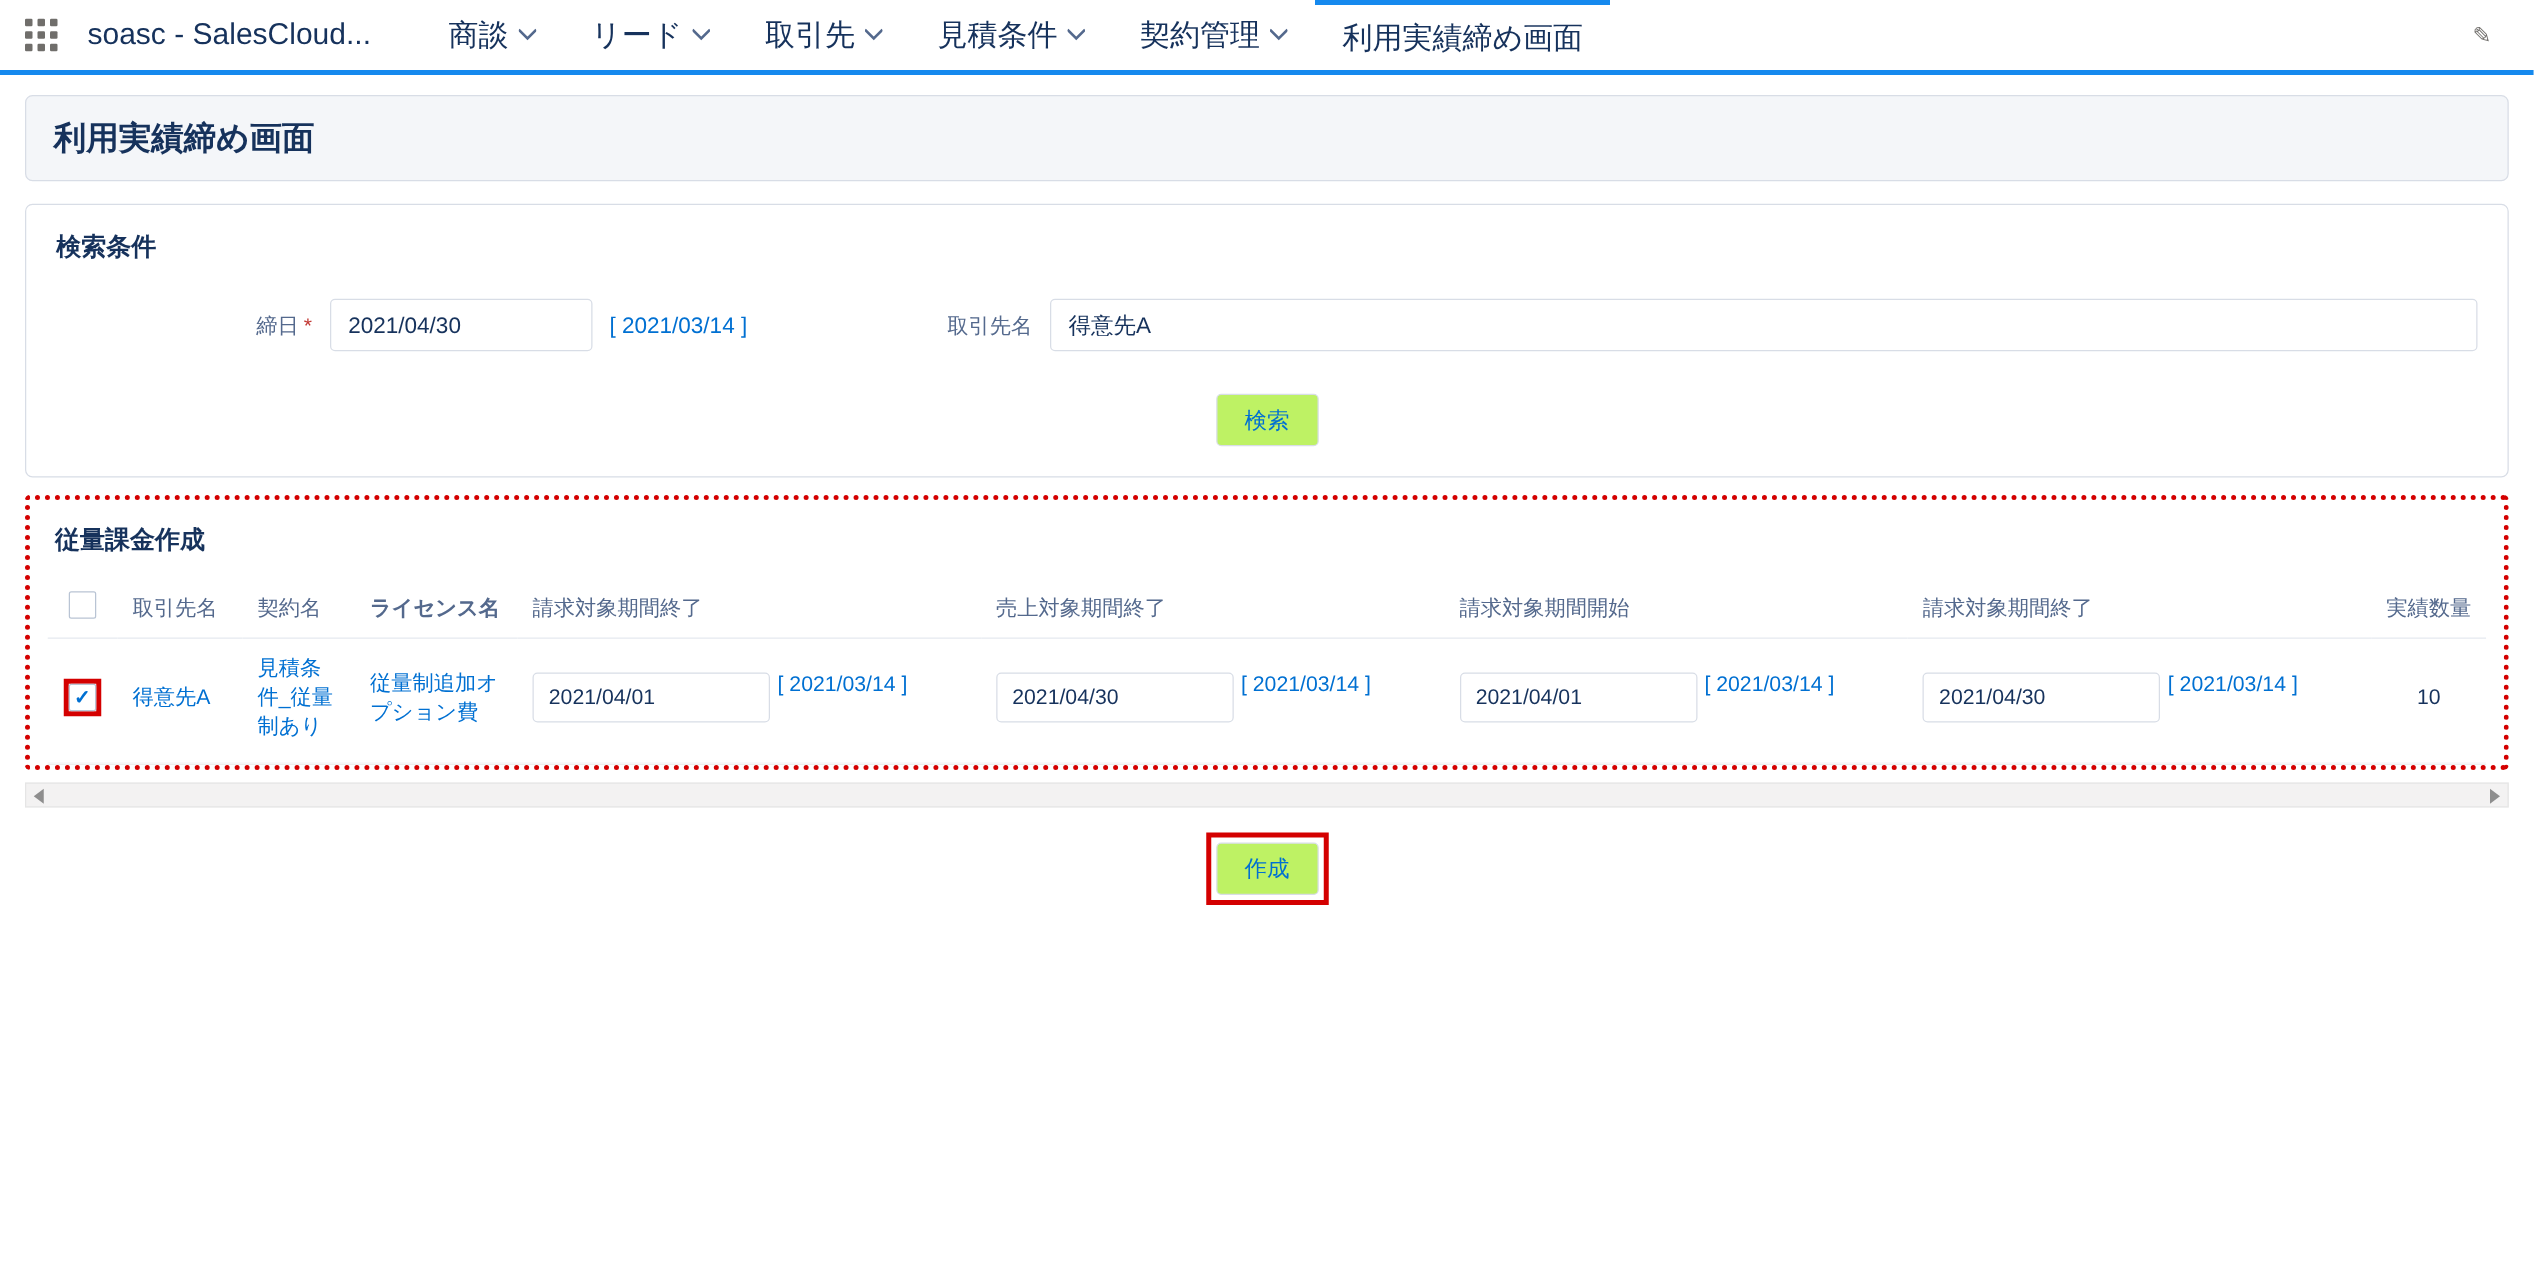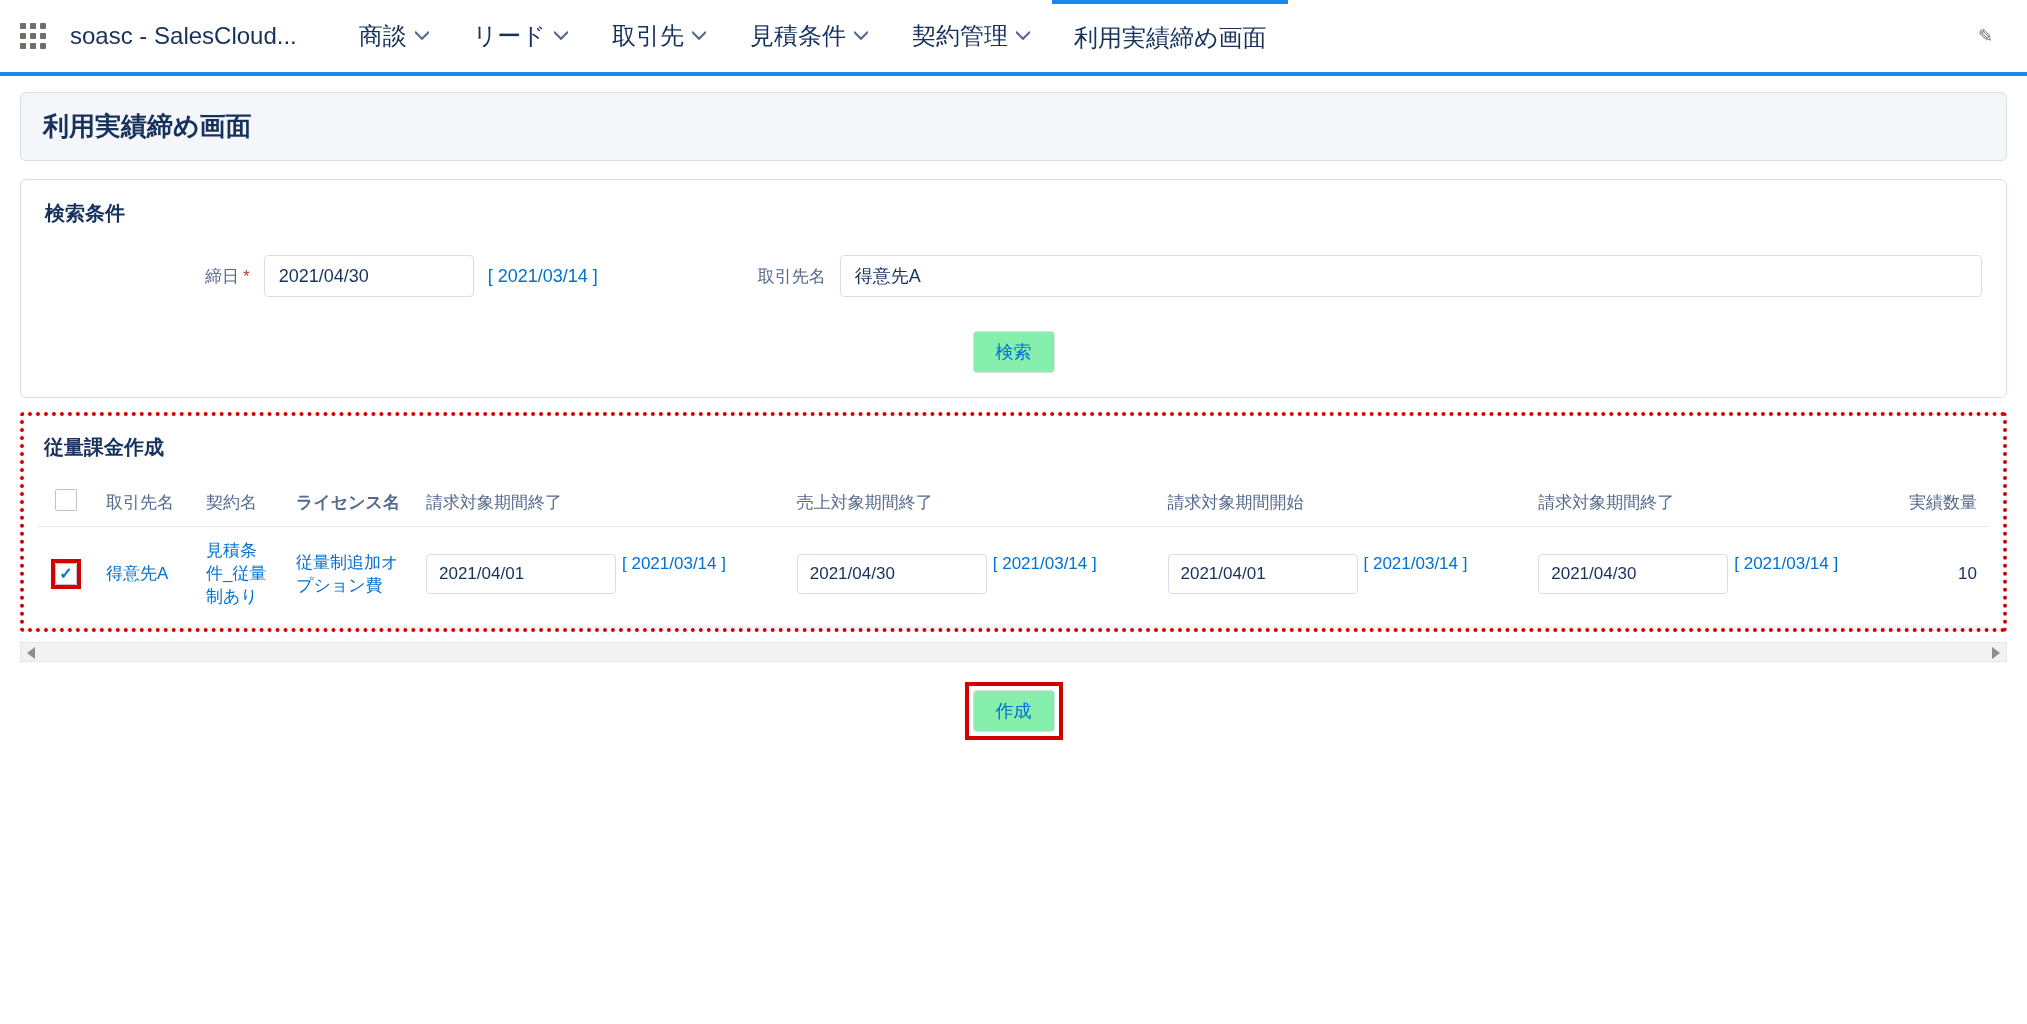--- a/index.html
+++ b/index.html
@@ -1,17 +1,17 @@
 <!DOCTYPE html>
 <html><head>
 <meta charset="utf-8">
 <style>
   * { box-sizing: border-box; margin: 0; padding: 0; }
   body { font-family: "Hiragino Kaku Gothic ProN", "メイリオ", Meiryo, sans-serif; background: #fff; color: #16325c; }
-  .nav-bar { display: flex; align-items: center; height: 76px; border-bottom: 4px solid #1589ee; padding: 0 20px; }
+  .nav-bar { display: flex; align-items: center; height: 60px; border-bottom: 4px solid #1589ee; padding: 0 20px; }
   .app-launcher { display: grid; grid-template-columns: repeat(3, 6px); grid-template-rows: repeat(3, 6px); gap: 4px; margin-right: 24px; cursor: pointer; }
   .app-launcher span { width: 6px; height: 6px; background: #706e6b; border-radius: 1px; }
   .app-title { font-size: 24px; color: #16325c; margin-right: 40px; white-space: nowrap; }
   .nav-tabs { display: flex; align-items: stretch; height: 100%; flex: 1; }
   .nav-tab { display: flex; align-items: center; padding: 0 22px; font-size: 24px; color: #16325c; cursor: pointer; position: relative; white-space: nowrap; }
   .nav-tab .chev { margin-left: 8px; }
   .nav-tab.active { border-top: 4px solid #1589ee; color: #16325c; background: #fff; }
   .nav-more { display: flex; align-items: center; padding: 0 18px; font-size: 18px; cursor: pointer; }
   .nav-more .tri { margin-left: 10px; }
   .pencil { display: flex; align-items: center; padding: 0 14px; cursor: pointer; color: #706e6b; font-size: 18px; }
@@ -23,21 +23,21 @@
 
   .card { border: 1px solid #d8dde6; border-radius: 6px; background: #fff; padding: 20px 24px 24px; margin-bottom: 14px; }
   .section-title { font-size: 20px; font-weight: 600; color: #16325c; margin-bottom: 28px; }
 
   .form-row { display: flex; align-items: center; gap: 40px; margin-bottom: 34px; }
   .field-group { display: flex; align-items: center; }
   .field-label { font-size: 17px; color: #54698d; text-align: left; margin-right: 14px; white-space: nowrap; }
   .req { color: #c23934; margin-left: 4px; }
   .text-input { height: 42px; border: 1px solid #d8dde6; border-radius: 4px; padding: 0 14px; font-size: 18px; color: #16325c; }
   .hint-link { color: #0070d2; font-size: 18px; margin-left: 14px; white-space: nowrap; }
-  .btn { display: inline-flex; align-items: center; justify-content: center; height: 42px; padding: 0 22px; border: 1px solid #d8dde6; border-radius: 4px; background: #86efac; font-size: 18px; color: #0070d2; cursor: pointer; }
+  .btn { display: inline-flex; align-items: center; justify-content: center; height: 42px; padding: 0 22px; border: 1px solid #d8dde6; border-radius: 4px; background: #bef264; font-size: 18px; color: #0070d2; cursor: pointer; }
   .center-row { display: flex; justify-content: center; }
 
   .highlight-box { border: 4px dotted #d40000; border-radius: 4px; padding: 10px 14px 0; margin-bottom: 10px; }
   .highlight-inner .section-title { margin: 8px 0 18px 6px; }
 
   .table-wrap { overflow-x: auto; border-bottom: 1px solid #eee; }
   table { width: 100%; border-collapse: collapse; min-width: 1360px; }
   th { text-align: left; font-weight: 400; font-size: 17px; color: #54698d; padding: 10px 12px; border-bottom: 1px solid #e5e9ef; white-space: nowrap; }
   td { padding: 12px 12px 18px; vertical-align: middle; font-size: 17px; border-bottom: 1px solid #f2f4f7; }
   .link { color: #0070d2; }
@@ -52,21 +52,21 @@
   .scroll-stub::after { right: 6px; border-left: 8px solid #8e8e8e; }
 
   .create-row { display: flex; justify-content: center; margin-top: 20px; }
   .create-frame { border: 4px solid #d40000; padding: 4px; display: inline-flex; }
 
   th.col-check, td.col-check { width: 56px; text-align: center; }
   th.col-acct { width: 100px; }
   th.col-cont { width: 90px; }
   th.col-lic { width: 130px; font-weight: bold; }
   th.col-qty { width: 90px; text-align: center; }
-  td.col-qty { text-align: right; margin-top: 32px; }
+  td.col-qty { text-align: center; margin-top: 32px; }
 </style>
 </head>
 <body>
 
 <div class="nav-bar">
   <div class="app-launcher">
     <span></span>
       <span></span>
       <span></span>
       <span></span>

